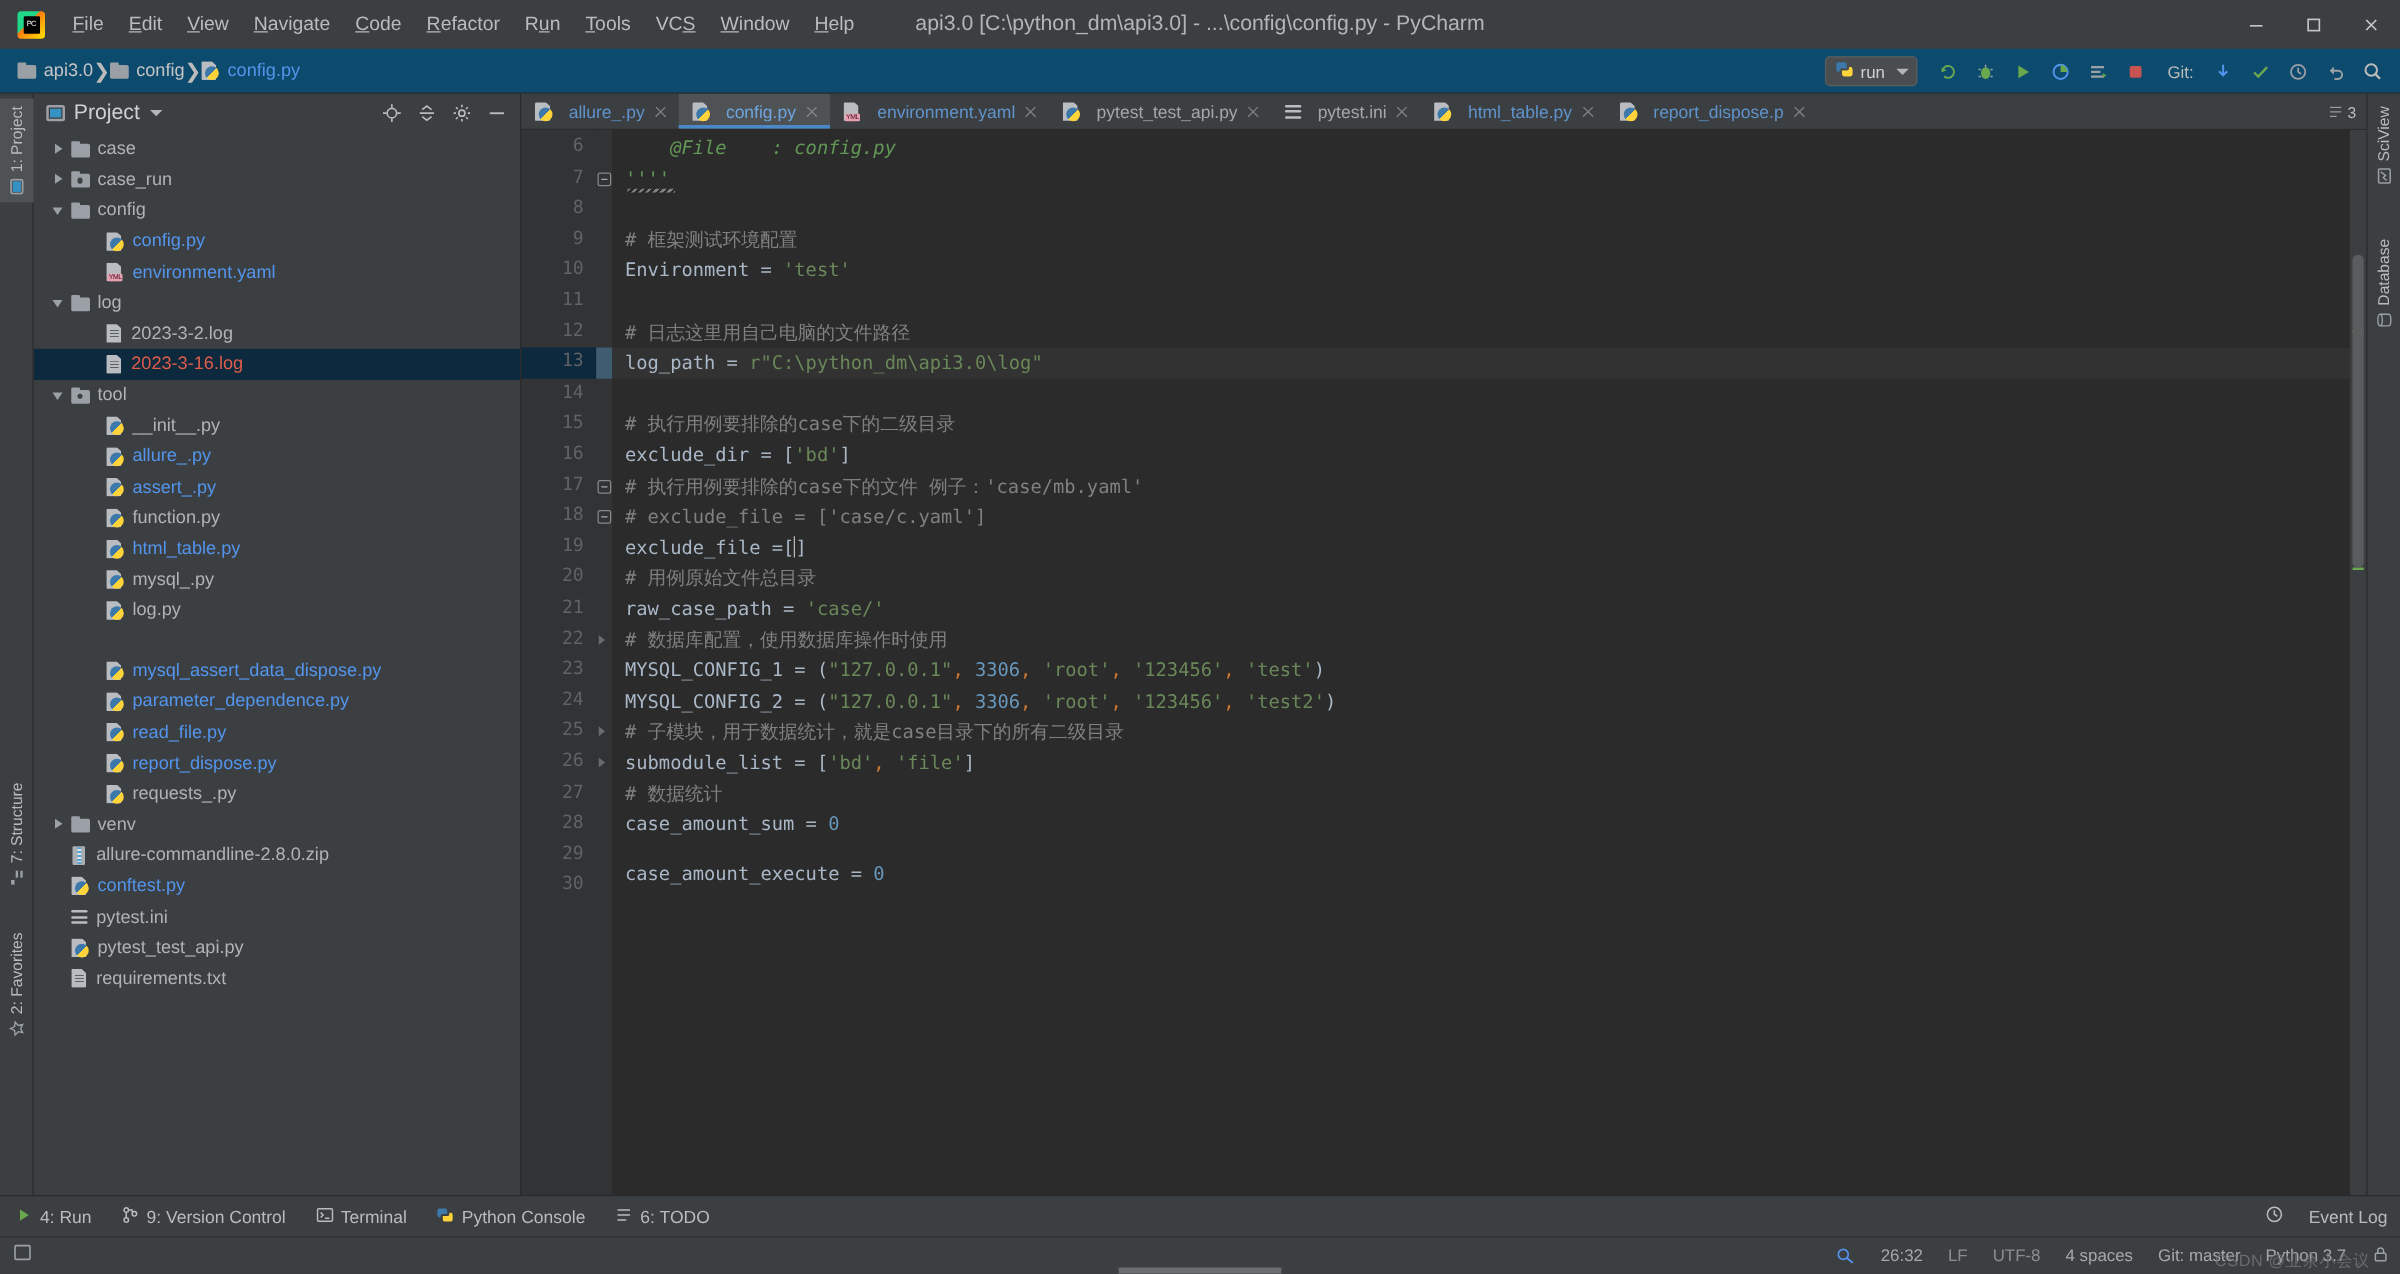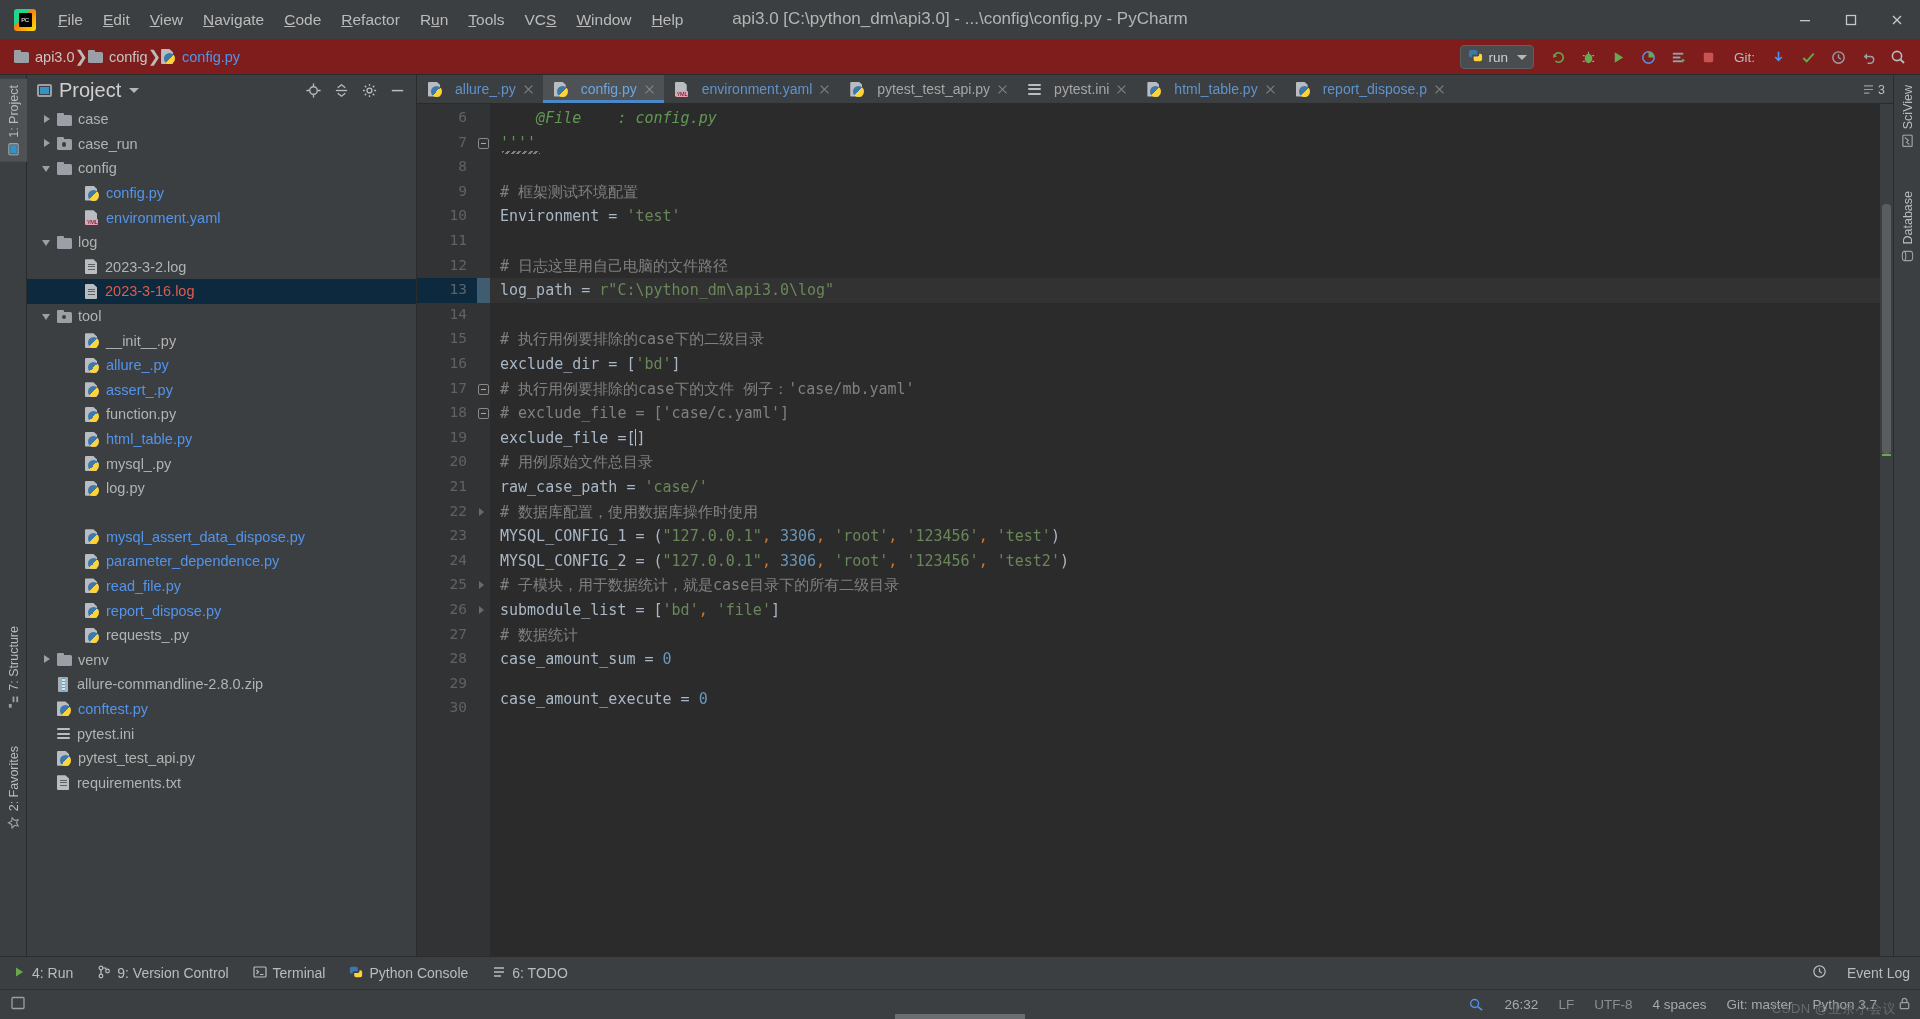--- a/index.html
+++ b/index.html
@@ -37,21 +37,21 @@
   .win-title {
     position: absolute; left: 50%; transform: translateX(-50%);
     font-size: 17px; color: #b5b5b5; white-space: nowrap; top: 9px;
   }
   .win-ctrl { position: absolute; right: 0; top: 0; height: 39px; display: flex; align-items: center; }
   .win-btn { width: 46px; height: 39px; display: flex; align-items: center; justify-content: center; }
   .win-btn svg { display: block; }
 
   
   .navbar {
-    height: 36px; background: #7f1d1d; display: flex; align-items: center;
+    height: 36px; background: #0c4a6e; display: flex; align-items: center;
     flex: none; position: relative; border-bottom: 1px solid #2b2b2b;
   }
   .crumbs { display: flex; align-items: center; margin-left: 14px; }
   .crumb { display: flex; align-items: center; font-size: 14.5px; color: #c5c5c5; }
   .folder-ic { width: 15px; height: 13px; position: relative; margin-right: 6px; flex:none; }
   .folder-ic::before {
     content:''; position:absolute; left:0; top:2px; width:15px; height:11px;
     background:#9aa0a6; border-radius:1.5px;
   }
   .folder-ic::after {
@@ -142,21 +142,21 @@
   }
   .panel-head {
     height: 30px; display: flex; align-items: center; flex: none; padding-left: 10px;
     position: relative;
   }
   .panel-head .pic {
     width: 15px; height: 13px; border: 2px solid #9aa0a6; border-radius: 2px; margin-right: 7px;
     background: #3c3f41; position: relative;
   }
   .panel-head .pic::after { content:''; position:absolute; left:1px; top:1px; right:1px; bottom:1px; background:#3592c4;}
-  .panel-title { font-size: 20px; color: #d0d0d0; }
+  .panel-title { font-size: 17px; color: #d0d0d0; }
   .caret-dn { margin-left: 8px; width:0; height:0; border-left:5px solid transparent; border-right:5px solid transparent; border-top:5px solid #b6b6b6; }
   .panel-head-actions { position: absolute; right: 6px; display: flex; align-items: center; gap: 2px; }
   .ph-btn { width: 26px; height: 26px; display:flex; align-items:center; justify-content:center; border-radius:3px;}
 
   .tree { flex: 1; overflow: hidden; position: relative; padding-top: 2px; }
   .tree-row {
     height: 24.6px; display: flex; align-items: center; font-size: 14.5px;
     white-space: nowrap; color: #c0c0c0; padding-right: 6px;
   }
   .tree-row.selected { background: #0d293e; }

